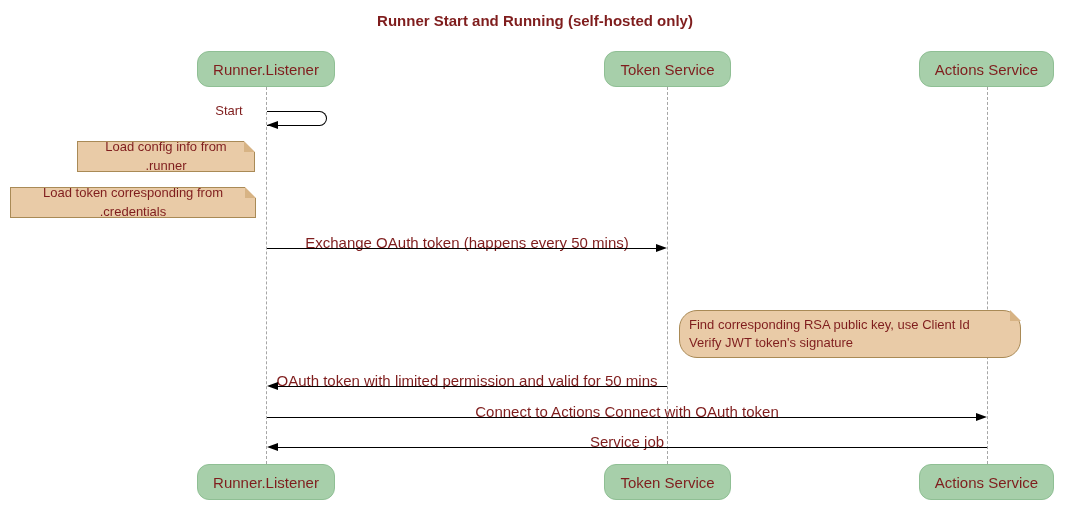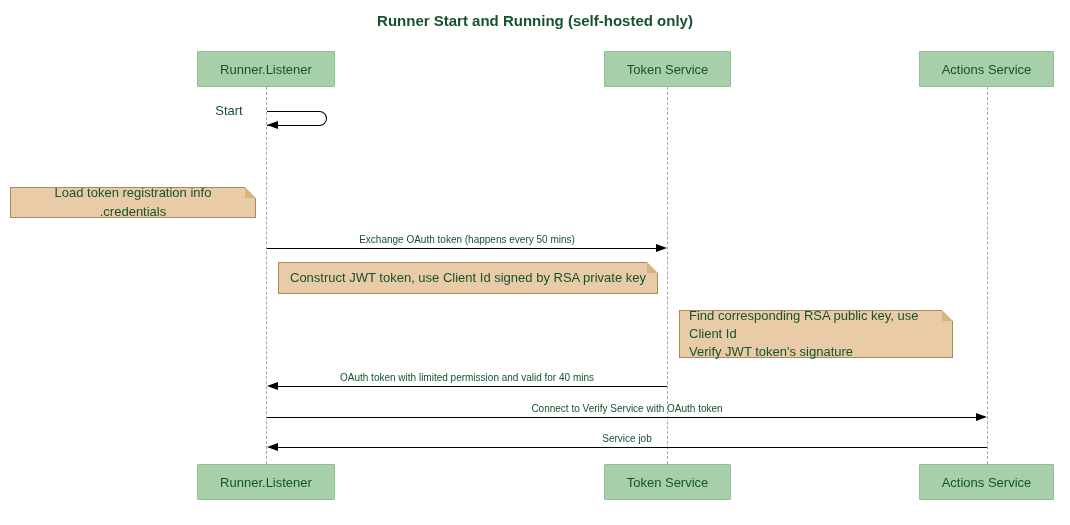--- a/index.html
+++ b/index.html
@@ -2,21 +2,21 @@
 <html style="--actor-fill: #a7cfaa; --actor-border: #8fbf94; --note-fill: #e9cba7; --note-border: #a98a56; --line-color: #000000; --lifeline-color: #a6a6a6;"><head>
 <meta charset="utf-8">
 <style>
   html, body { margin: 0; padding: 0; background: #ffffff; }
   .diagram {
     position: relative;
     width: 1070px;
     height: 525px;
     background: #ffffff;
     font-family: "Liberation Sans", sans-serif;
-    color: #14532d;
+    color: #7f1d1d;
     overflow: hidden;
   }
   .title {
     position: absolute;
     left: 0; right: 0; top: 12px;
     text-align: center;
     font-size: 15px;
     font-weight: bold;
   }
   .lifeline {
@@ -24,26 +24,26 @@
     width: 0;
     border-left: 1px dashed var(--lifeline-color, #a6a6a6);
     top: 87px;
     height: 377px;
   }
   .actor {
     position: absolute;
     height: 36px;
     background: var(--actor-fill, #a7cfaa);
     border: 1px solid var(--actor-border, #8fbf94);
-    border-radius: 1px;
+    border-radius: 12px;
     box-sizing: border-box;
     display: flex;
     align-items: center;
     justify-content: center;
-    font-size: 13px;
+    font-size: 15px;
   }
   .note {
     position: absolute;
     background: var(--note-fill, #e9cba7);
     border: 1px solid var(--note-border, #a98a56);
     box-sizing: border-box;
     font-size: 13px;
     display: flex;
     align-items: center;
     justify-content: center;
@@ -60,21 +60,21 @@
     border-width: 0 11px 11px 0;
     border-color: transparent #ffffff #d7b384 transparent;
   }
   .note.multiline {
     justify-content: flex-start;
     text-align: left;
     white-space: pre-line;
   }
   .msg-label {
     position: absolute;
-    font-size: 10px;
+    font-size: 15px;
     text-align: center;
   }
   .msg-line {
     position: absolute;
     height: 0;
     border-top: 1px solid var(--line-color, #000);
   }
   .arrowhead {
     position: absolute;
     width: 0; height: 0;
@@ -114,39 +114,39 @@
   <div class="actor" style="left:197px; top:51px; width:138px;">Runner.Listener</div>
   <div class="actor" style="left:604px; top:51px; width:127px;">Token Service</div>
   <div class="actor" style="left:919px; top:51px; width:135px;">Actions Service</div>
 
   <div>
     <div class="self-label">Start</div>
     <div class="self-loop"></div>
     <div class="arrowhead left" style="left:267px; top:121px;"></div>
   </div>
 
-  <div class="note" style="left:10px; top:187px; width:246px; height:31px;">Load token registration info .credentials</div>
-  <div class="note" style="left:278px; top:262px; width:380px; height:32px;">Construct JWT token, use Client Id signed by RSA private key</div>
-  <div class="note multiline" style="left:679px; top:310px; width:274px; height:48px;">Find corresponding RSA public key, use Client Id
+  <div class="note" style="left:77px; top:141px; width:178px; height:31px;">Load config info from .runner</div>
+  <div class="note" style="left:10px; top:187px; width:246px; height:31px;">Load token corresponding from .credentials</div>
+  <div class="note multiline" style="left:679px; top:310px; width:342px; height:48px;border-radius:18px;">Find corresponding RSA public key, use Client Id
 Verify JWT token's signature</div>
 
   <div>
     <div class="msg-label" style="left:267px; top:234px; width:400px;">Exchange OAuth token (happens every 50 mins)</div>
     <div class="msg-line" style="left:267px; top:248px; width:390px;"></div>
     <div class="arrowhead right" style="left:656px; top:244px;"></div>
   </div>
 
   <div>
-    <div class="msg-label" style="left:267px; top:372px; width:400px;">OAuth token with limited permission and valid for 40 mins</div>
+    <div class="msg-label" style="left:267px; top:372px; width:400px;">OAuth token with limited permission and valid for 50 mins</div>
     <div class="msg-line" style="left:277px; top:386px; width:390px;"></div>
     <div class="arrowhead left" style="left:267px; top:382px;"></div>
   </div>
 
   <div>
-    <div class="msg-label" style="left:267px; top:403px; width:720px;">Connect to Verify Service with OAuth token</div>
+    <div class="msg-label" style="left:267px; top:403px; width:720px;">Connect to Actions Connect with OAuth token</div>
     <div class="msg-line" style="left:267px; top:417px; width:710px;"></div>
     <div class="arrowhead right" style="left:976px; top:413px;"></div>
   </div>
 
   <div>
     <div class="msg-label" style="left:267px; top:433px; width:720px;">Service job</div>
     <div class="msg-line" style="left:277px; top:447px; width:710px;"></div>
     <div class="arrowhead left" style="left:267px; top:443px;"></div>
   </div>
 

